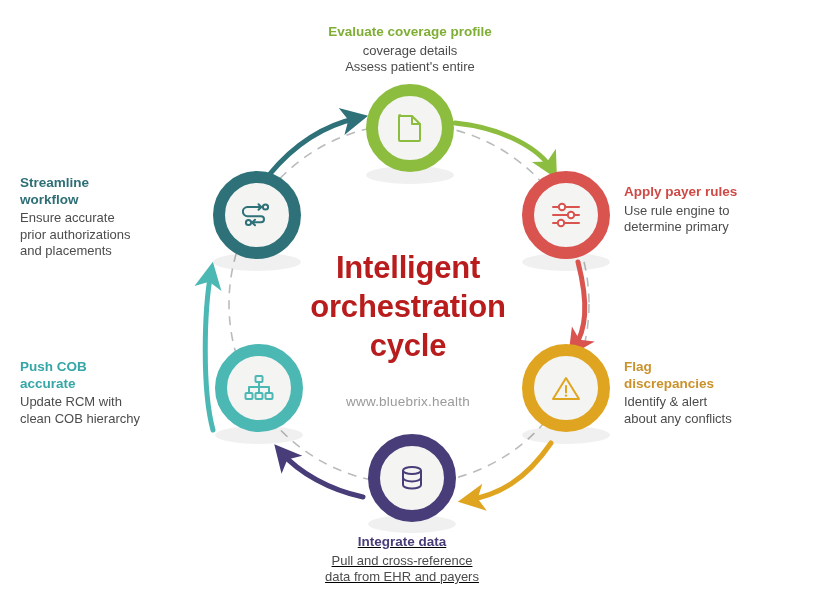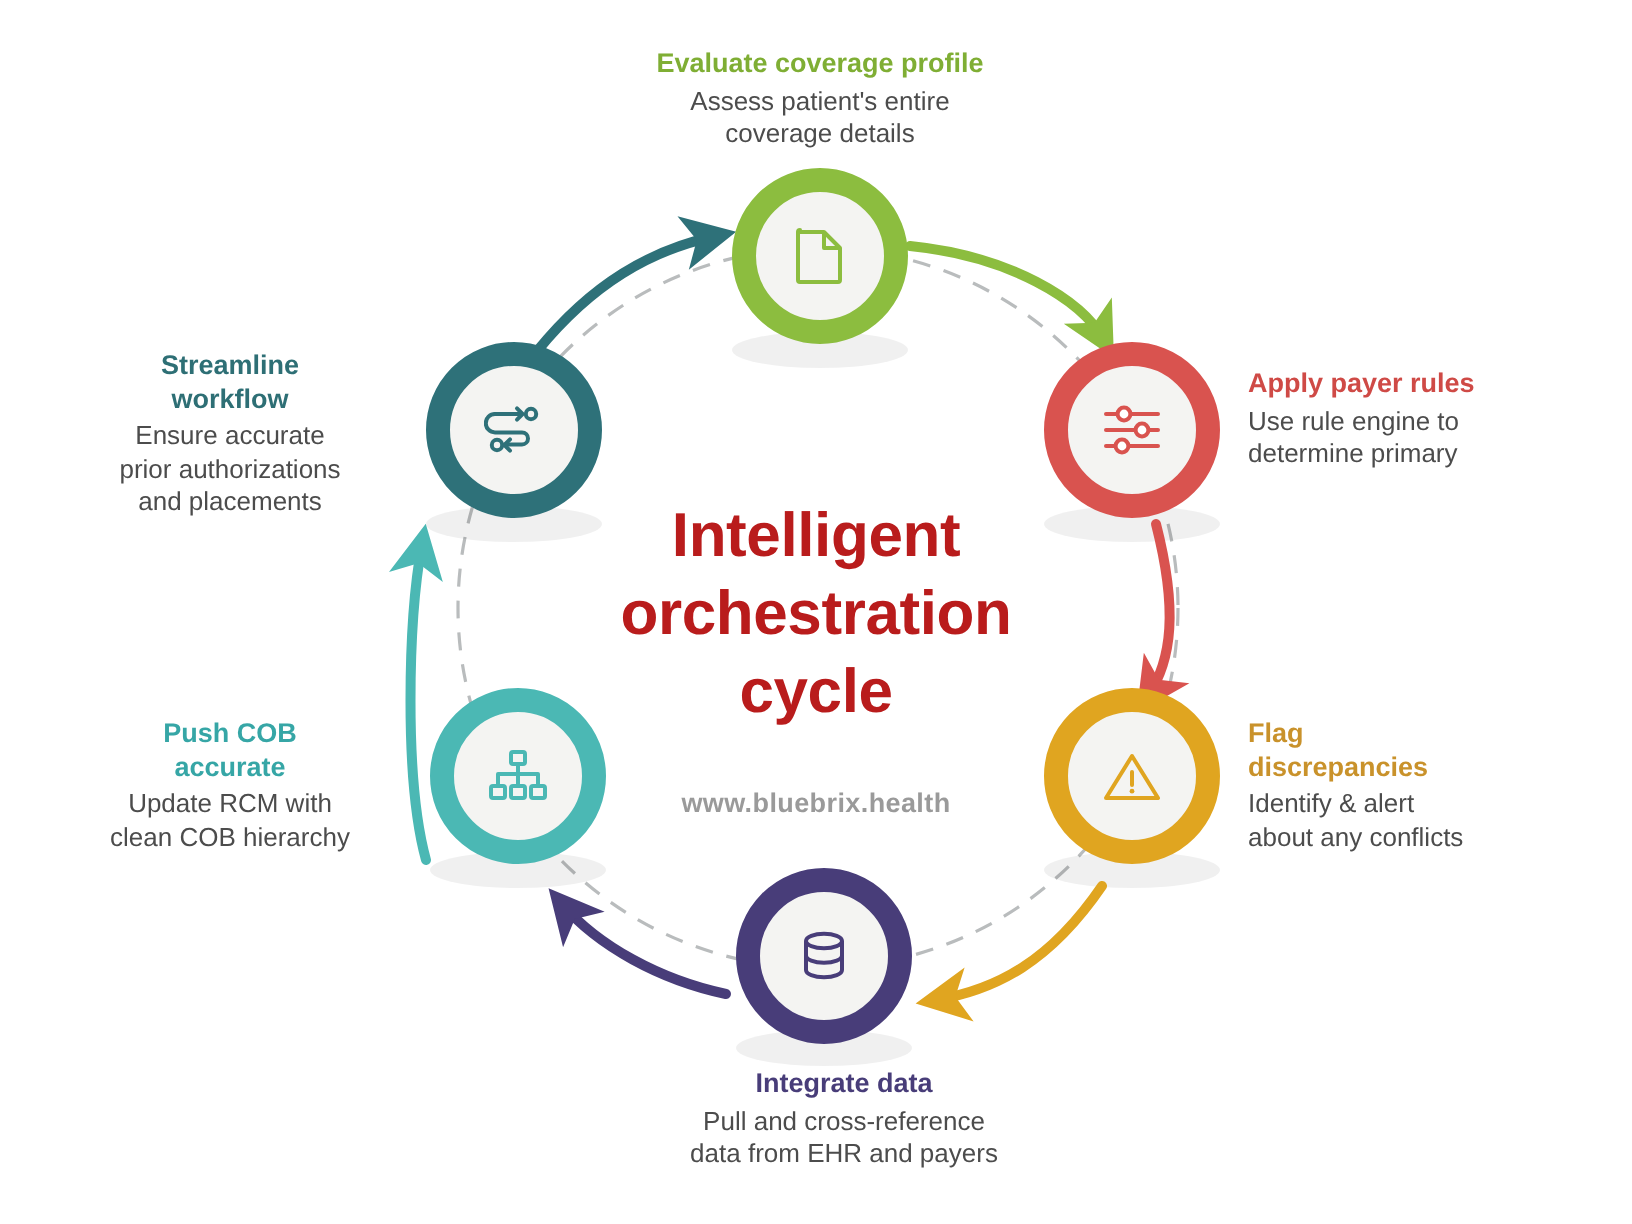--- a/index.html
+++ b/index.html
@@ -16,39 +16,39 @@
   
   .center-block{
     position:absolute;left:283px;top:248px;width:250px;
     text-align:center;
   }
   .center-title{
     font-size:31px;line-height:39px;font-weight:bold;
     color:#b91c1c;letter-spacing:-0.2px;
   }
   .center-url{
-    margin-top:29px;font-size:13.5px;color:#9a9a9a;letter-spacing:0.2px;font-weight:bold;
+    margin-top:29px;font-size:13.5px;color:#9a9a9a;letter-spacing:0.2px;
   }
 
   
   .node{position:absolute;width:88px;height:88px;border-radius:50%;
         box-sizing:border-box;display:flex;align-items:center;justify-content:center;}
   .node .disc{
     width:62px;height:62px;border-radius:50%;
     background:#f4f4f2;
     display:flex;align-items:center;justify-content:center;
   }
   .node svg{display:block;}
 
   
   .lbl{position:absolute;}
   .lbl .t{font-weight:bold;font-size:13.5px;line-height:16.5px;}
   .lbl .d{font-size:13px;line-height:16.5px;color:#4c4c4c;margin-top:2px;}
   .lbl.c{text-align:center;}
-  .lbl.r{text-align:center;}
+  .lbl.r{text-align:left;}
   .lbl.l{text-align:left;}
 </style>
 </head>
 <body>
 
 <div id="stage">
 
   <svg id="wires" viewBox="0 0 816 612">
 
     <circle cx="409" cy="304" r="180" fill="none" stroke="#b9bcbd" stroke-width="1.6" stroke-dasharray="9 7"></circle>
@@ -176,22 +176,22 @@
       <div>Intelligent</div>
       <div>orchestration</div>
       <div>cycle</div>
     </div>
     <div class="center-url">www.bluebrix.health</div>
   </div>
 
   <div class="lbl c" style="left:292px;top:24px;width:236px;">
     <div class="t" style="color:#7fae34;">Evaluate coverage profile</div>
     <div class="d">
+      <div>coverage details</div>
       <div>Assess patient's entire</div>
-      <div>coverage details</div>
     </div>
   </div>
 
   <div class="lbl l" style="left:624px;top:184px;width:190px;">
     <div class="t" style="color:#cf4a46;">Apply payer rules</div>
     <div class="d">
       <div>Use rule engine to</div>
       <div>determine primary</div>
     </div>
   </div>
@@ -200,21 +200,21 @@
     <div class="t" style="color:#c9922b;">
       <div>Flag</div>
       <div>discrepancies</div>
     </div>
     <div class="d">
       <div>Identify &amp; alert</div>
       <div>about any conflicts</div>
     </div>
   </div>
 
-  <div class="lbl c" style="left:304px;top:534px;width:236px;">
+  <div class="lbl c" style="left:284px;top:534px;width:236px;text-decoration:underline;">
     <div class="t" style="color:#483d79;">Integrate data</div>
     <div class="d">
       <div>Pull and cross-reference</div>
       <div>data from EHR and payers</div>
     </div>
   </div>
 
   <div class="lbl r" style="left:20px;top:359px;width:190px;">
     <div class="t" style="color:#36a6a6;">
       <div>Push COB</div>

